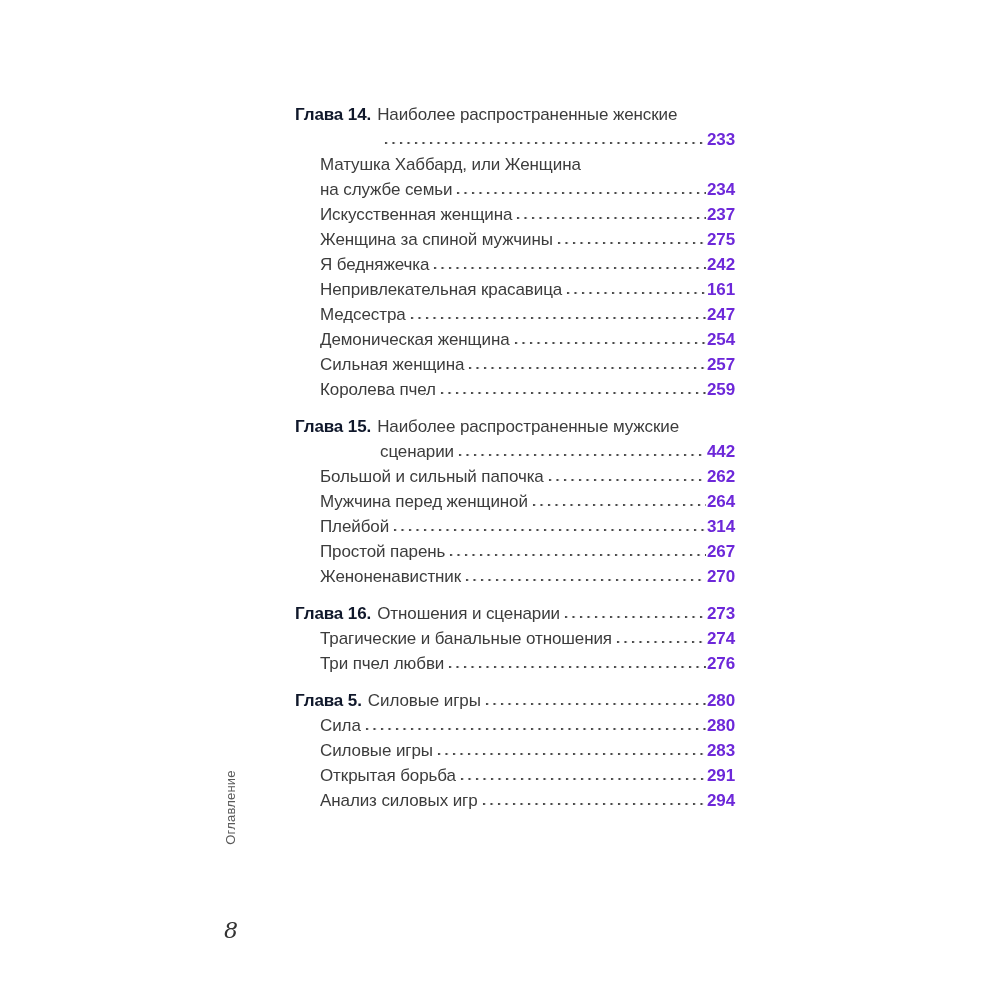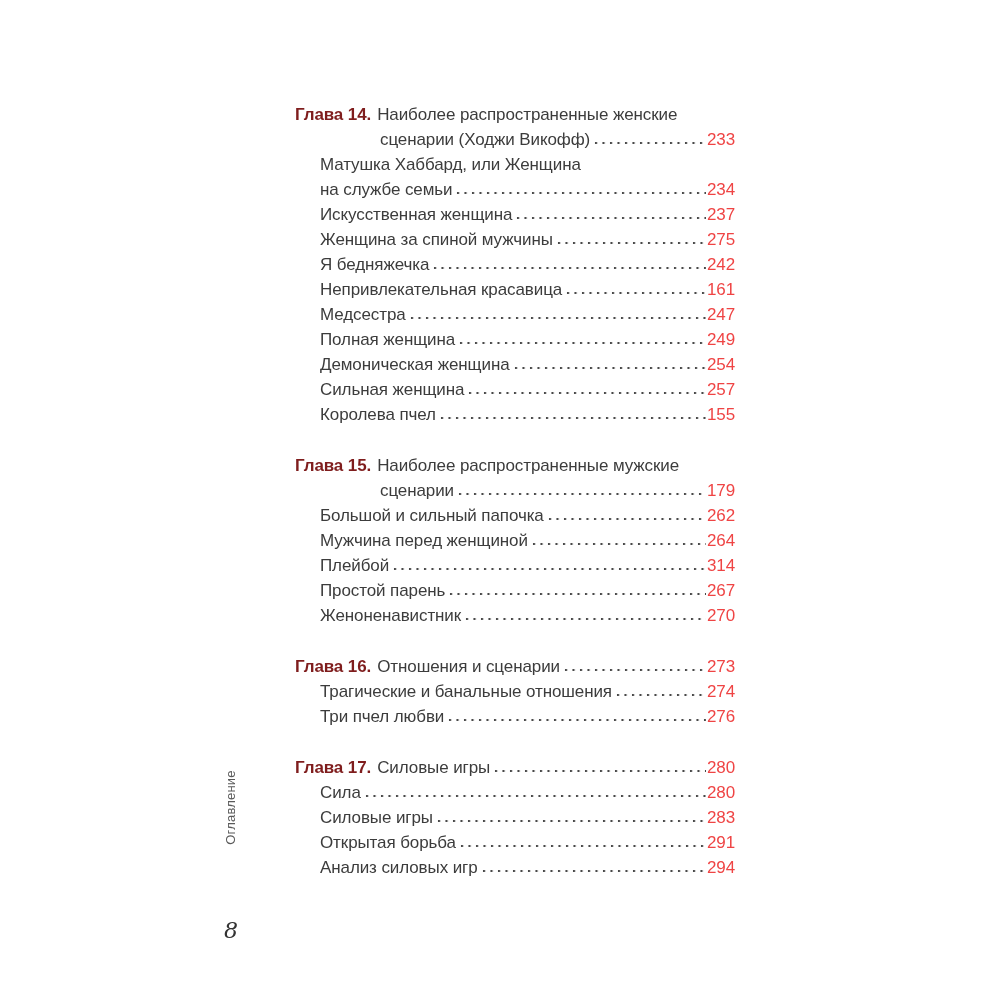--- a/index.html
+++ b/index.html
@@ -17,41 +17,41 @@
   
   .toc {
     position: absolute;
     left: 295px; top: 102px;
     width: 440px;
     font-size: 17px;
     line-height: 25px;
     color: #3c3c3c;
     letter-spacing: -0.1px;
   }
-  .entry.chapter { margin-top: 26px; }
+  .entry.chapter { margin-top: 12px; }
   .toc > .entry:first-child { margin-top: 0; }
   .line { display: flex; align-items: baseline; }
   .entry.item .line { padding-left: 25px; }
   .line.cont-ch { padding-left: 85px; }
   .chap-label {
     font-weight: bold;
-    color: #7f1d1d;
+    color: #0f172a;
     margin-right: 6px;
     white-space: pre;
   }
   .title { white-space: pre; }
   .leader {
     flex: 1 1 auto;
     min-width: 10px;
     height: 4px;
     margin: 0 1px 0 4px;
     background: radial-gradient(circle at 2px 2px, #484848 1.1px, transparent 1.5px) left bottom repeat-x;
     background-size: 7.5px 4px;
   }
-  .pg { color: #ef4444; }
+  .pg { color: #6d28d9; font-weight: bold; }
   
   .side-label {
     position: absolute;
     left: 191px; top: 800px;
     width: 78px; height: 15px;
     line-height: 15px;
     text-align: center;
     font-size: 13px;
     letter-spacing: 0.2px;
     color: #5a5a5a;
@@ -72,21 +72,20 @@
 <body>
 
 <div class="page">
   <main class="toc">
       <div class="entry chapter">
         <div class="line">
           <span class="chap-label">Глава 14.</span>
           <span class="title">Наиболее распространенные женские</span>
         </div>
         <div class="line cont-ch">
-          <span class="title">сценарии (Ходжи Викофф)</span>
           <span class="leader"></span>
           <span class="pg">233</span>
         </div>
       </div>
       <div class="entry item">
         <div class="line">
           <span class="title">Матушка Хаббард, или Женщина</span>
         </div>
         <div class="line">
           <span class="title">на службе семьи</span>
@@ -124,55 +123,48 @@
       </div>
       <div class="entry item">
         <div class="line">
           <span class="title">Медсестра</span>
           <span class="leader"></span>
           <span class="pg">247</span>
         </div>
       </div>
       <div class="entry item">
         <div class="line">
-          <span class="title">Полная женщина</span>
-          <span class="leader"></span>
-          <span class="pg">249</span>
-        </div>
-      </div>
-      <div class="entry item">
-        <div class="line">
           <span class="title">Демоническая женщина</span>
           <span class="leader"></span>
           <span class="pg">254</span>
         </div>
       </div>
       <div class="entry item">
         <div class="line">
           <span class="title">Сильная женщина</span>
           <span class="leader"></span>
           <span class="pg">257</span>
         </div>
       </div>
       <div class="entry item">
         <div class="line">
           <span class="title">Королева пчел</span>
           <span class="leader"></span>
-          <span class="pg">155</span>
+          <span class="pg">259</span>
         </div>
       </div>
       <div class="entry chapter">
         <div class="line">
           <span class="chap-label">Глава 15.</span>
           <span class="title">Наиболее распространенные мужские</span>
         </div>
         <div class="line cont-ch">
           <span class="title">сценарии</span>
           <span class="leader"></span>
-          <span class="pg">179</span>
+          <span class="pg">442</span>
         </div>
       </div>
       <div class="entry item">
         <div class="line">
           <span class="title">Большой и сильный папочка</span>
           <span class="leader"></span>
           <span class="pg">262</span>
         </div>
       </div>
       <div class="entry item">
@@ -220,21 +212,21 @@
       </div>
       <div class="entry item">
         <div class="line">
           <span class="title">Три пчел любви</span>
           <span class="leader"></span>
           <span class="pg">276</span>
         </div>
       </div>
       <div class="entry chapter">
         <div class="line">
-          <span class="chap-label">Глава 17.</span>
+          <span class="chap-label">Глава 5.</span>
           <span class="title">Силовые игры</span>
           <span class="leader"></span>
           <span class="pg">280</span>
         </div>
       </div>
       <div class="entry item">
         <div class="line">
           <span class="title">Сила</span>
           <span class="leader"></span>
           <span class="pg">280</span>

